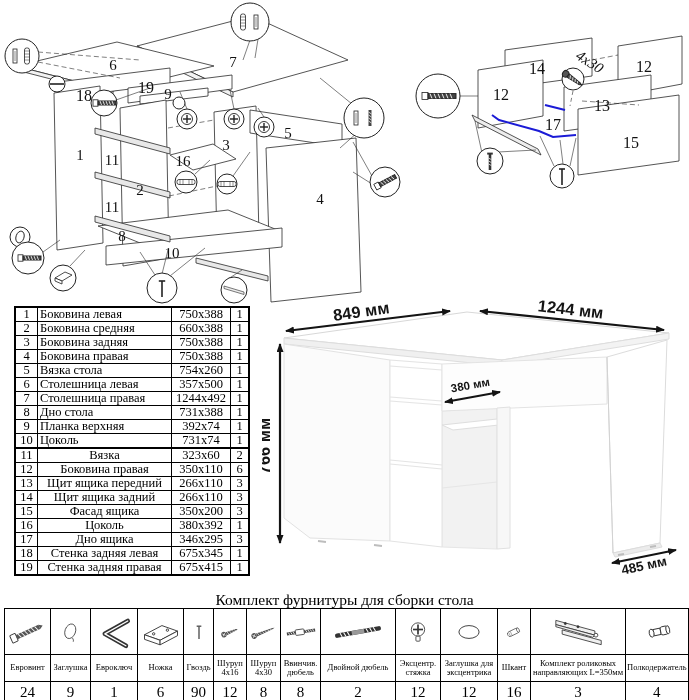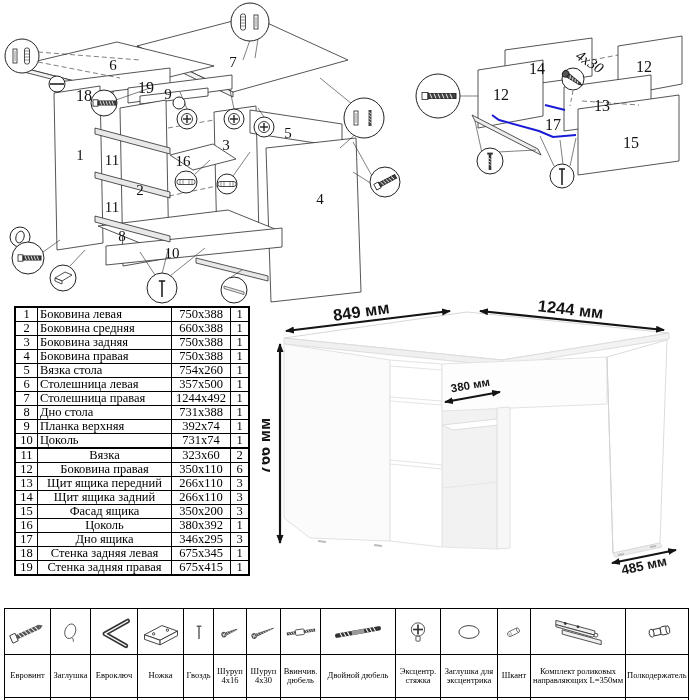--- a/index.html
+++ b/index.html
@@ -23,21 +23,21 @@
   table.parts tr:nth-of-type(11) td{border-top:2px solid #000;}
   table.parts tr:nth-of-type(n+11) .c-name{text-align:center;}
 
   
   .hw-title{position:absolute;left:0;top:591px;width:689px;text-align:center;
             font-size:15.5px;font-family:"Liberation Serif",serif;}
   table.hw{border-collapse:collapse;border:1.5px solid #000;background:#fff;table-layout:fixed;}
   table.hw td{border:1px solid #000;padding:0;text-align:center;vertical-align:middle;overflow:hidden;}
   table.hw .hw-ic{height:45px;}
   table.hw .hw-ic svg{display:block;margin:0 auto;}
-  table.hw .hw-nm{height:26px;font-size:8.5px;line-height:1.1;padding:8px 1px;}
+  table.hw .hw-nm{height:26px;font-size:8.5px;line-height:1.1;padding:0 1px;}
   table.hw .hw-qt{height:20px;font-size:15px;}
 </style>
 </head>
 <body>
 
 <div class="page">
 
   <svg class="abs" style="left:0;top:0" width="410" height="310" viewBox="0 0 410 310">
     <defs>
       <g id="g-dowelv">
@@ -472,20 +472,21 @@
     </g>
     <g class="dim">
       <text x="100" y="17" font-size="16.5" transform="rotate(-8 100 17)">849 мм</text>
       <text x="308" y="15" font-size="16.5" transform="rotate(6.5 308 15)">1244 мм</text>
       <text x="8" y="146" font-size="16.5" transform="rotate(-90 8 146)">766 мм</text>
       <text x="209" y="89" font-size="11.5" transform="rotate(-10 209 89)">380 мм</text>
       <text x="383" y="270" font-size="13.5" transform="rotate(-12 383 270)">485 мм</text>
     </g>
   </svg>
 
+  <div class="hw-title">Комплект фурнитуры для сборки стола</div>
 
   <table class="hw abs" style="left:4px;top:608px">
     <colgroup>
       <col style="width:46px">
         <col style="width:40px">
         <col style="width:47px">
         <col style="width:46px">
       <col style="width:30px">
         <col style="width:33px">
         <col style="width:34px">

